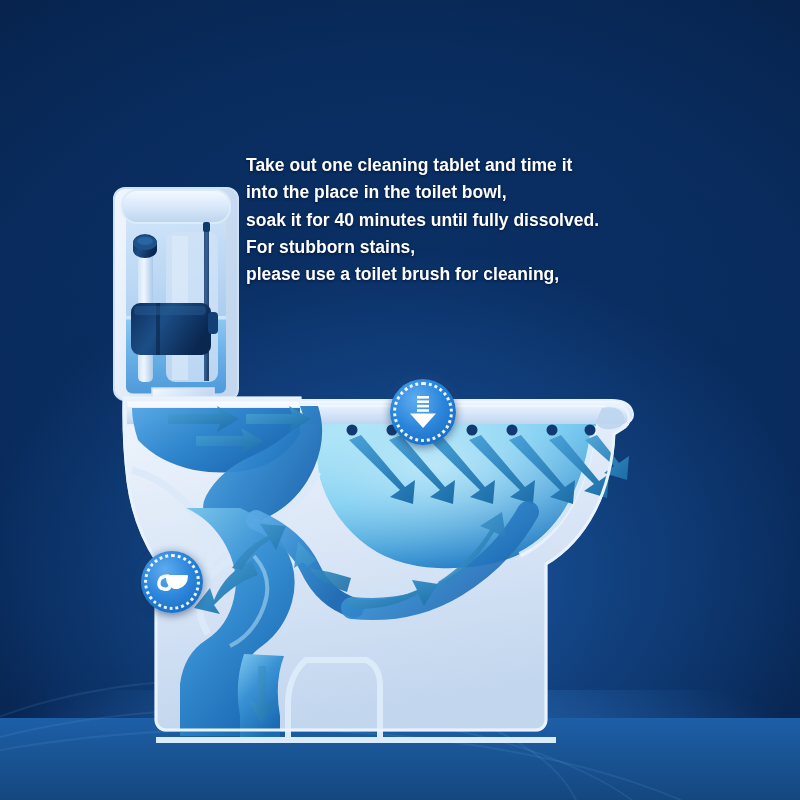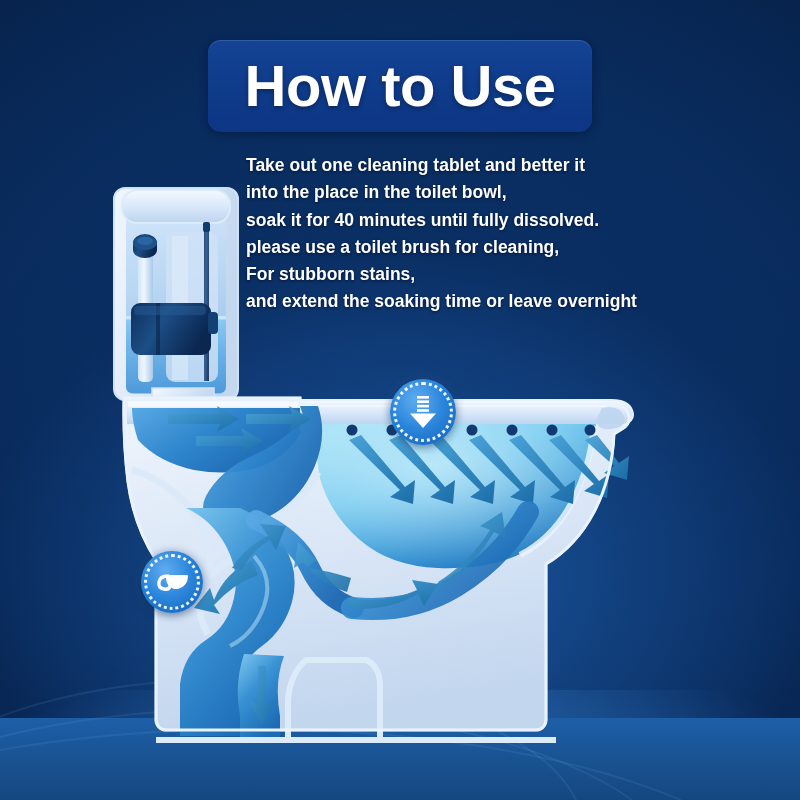--- a/index.html
+++ b/index.html
@@ -94,31 +94,27 @@
 <div id="stage">
 
   <div class="bg-base"></div>
   <div class="floor-glow"></div>
   <div class="bg-floor">
     <div class="ripple" style="left:-120px; top:-40px; width:700px; height:300px;"></div>
     <div class="ripple" style="left:-200px; top:-10px; width:880px; height:340px;"></div>
     <div class="ripple" style="left:-300px; top:10px; width:1100px; height:380px;"></div>
   </div>
 
-  <div class="title-box">
-    <div class="title-text">How to Use</div>
-  </div>
 
   <div class="body-copy">
-    <div class="body-line">Take out one cleaning tablet and better it</div>
+    <div class="body-line">Take out one cleaning tablet and time it</div>
     <div class="body-line">into the place in the toilet bowl,</div>
     <div class="body-line">soak it for 40 minutes until fully dissolved.</div>
+    <div class="body-line">For stubborn stains,</div>
     <div class="body-line">please use a toilet brush for cleaning,</div>
-    <div class="body-line">For stubborn stains,</div>
-    <div class="body-line">and extend the soaking time or leave overnight</div>
   </div>
 
   <svg class="toilet" viewBox="0 0 800 800">
     <defs>
       <linearGradient id="ceramicV" x1="0" y1="0" x2="1" y2="0.3">
         <stop offset="0" stop-color="#f2f7fd"></stop>
         <stop offset="0.45" stop-color="#dde9f8"></stop>
         <stop offset="1" stop-color="#c3d7ef"></stop>
       </linearGradient>
       <linearGradient id="ceramicBody" x1="0" y1="0" x2="0.25" y2="1">

